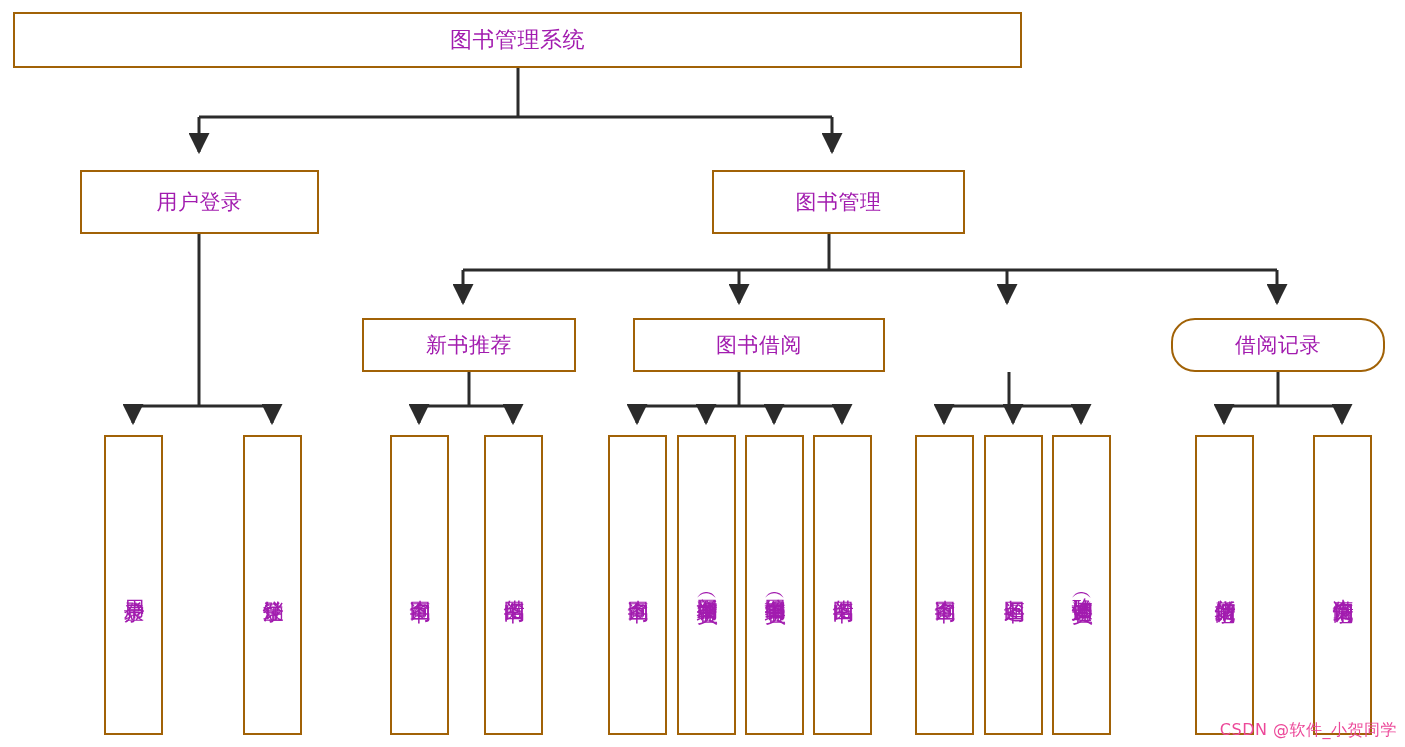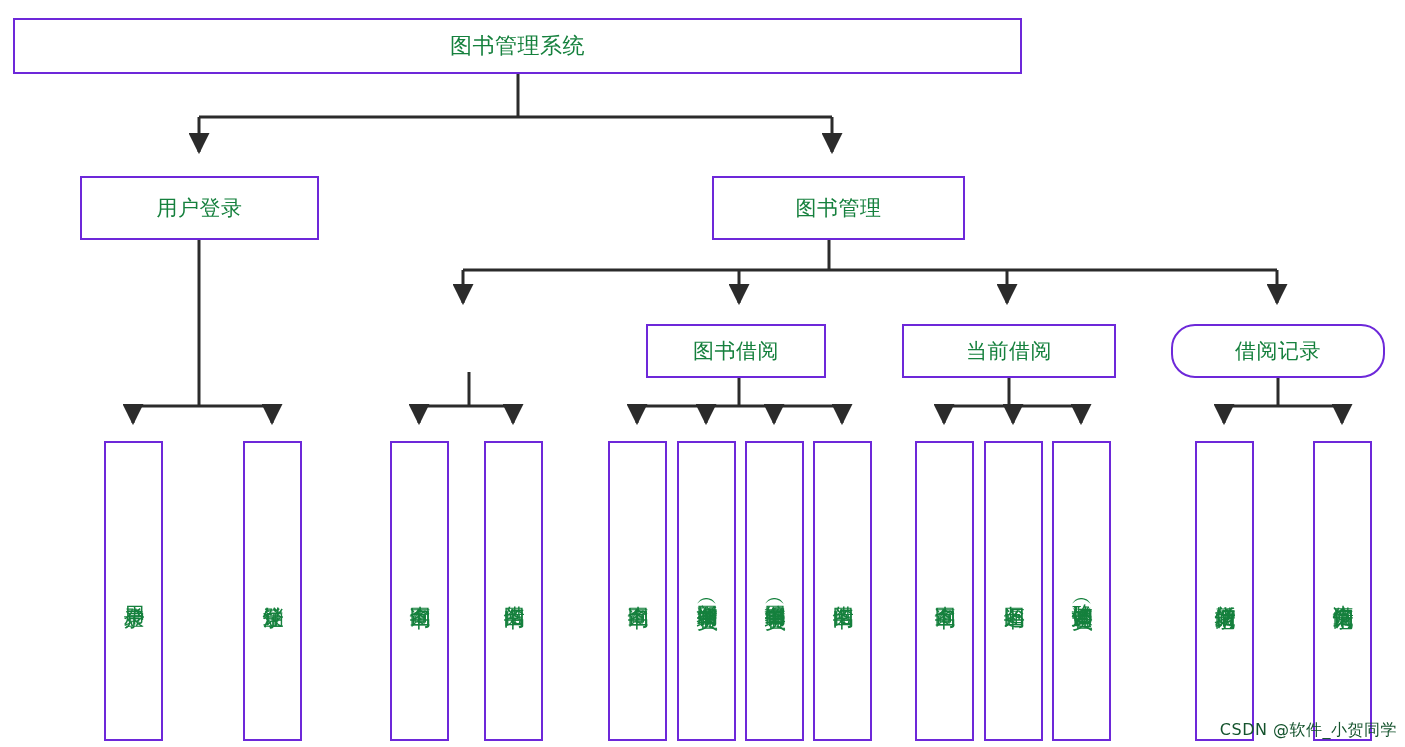--- a/index.html
+++ b/index.html
@@ -19,27 +19,26 @@
     position: absolute;
     left: 0;
     top: 0;
     width: 1405px;
     height: 747px;
     pointer-events: none;
   }
   .node {
     position: absolute;
     box-sizing: border-box;
-    border: 2px solid #6d28d9;
+    border: 2px solid #a16207;
     background: #ffffff;
     display: flex;
     align-items: center;
     justify-content: center;
-    color: #15803d;
-    margin-top: 6px;
+    color: #a21caf;
   }
   .node .label {
     display: block;
     text-align: center;
     line-height: 1.05;
   }
   .node.horizontal .label {
     font-size: 21px;
     letter-spacing: 0.5px;
     white-space: nowrap;
@@ -59,21 +58,21 @@
     line-height: 1.12;
     letter-spacing: 1px;
     white-space: nowrap;
     max-height: 100%;
   }
   #watermark {
     position: absolute;
     right: 8px;
     bottom: 6px;
     font-size: 16px;
-    color: #14532d;
+    color: #ec4899;
     letter-spacing: 0.5px;
     white-space: nowrap;
     font-family: "DejaVu Sans", "Liberation Sans", sans-serif;
   }
 </style>
 </head>
 <body>
 
 <div id="canvas">
 
@@ -132,28 +131,28 @@
   </div>
 
   <div class="node horizontal" style="left:80px; top:170px; width:239px; height:64px;">
     <span class="label">用户登录</span>
   </div>
 
   <div class="node horizontal" style="left:712px; top:170px; width:253px; height:64px;">
     <span class="label">图书管理</span>
   </div>
 
-
-  <div class="node horizontal" style="left:646px; top:318px; width:180px; height:54px;">
+  <div class="node horizontal" style="left:362px; top:318px; width:214px; height:54px;">
+    <span class="label">新书推荐</span>
+  </div>
+
+  <div class="node horizontal" style="left:633px; top:318px; width:252px; height:54px;">
     <span class="label">图书借阅</span>
   </div>
 
-  <div class="node horizontal" style="left:902px; top:318px; width:214px; height:54px;">
-    <span class="label">当前借阅</span>
-  </div>
 
   <div class="node horizontal" style="left:1171px; top:318px; width:214px; height:54px;border-radius:24px;">
     <span class="label">借阅记录</span>
   </div>
 
   <div class="node vertical" style="left:104px; top:435px; width:59px; height:300px;">
     <span class="label">用户登录</span>
   </div>
 
   <div class="node vertical" style="left:243px; top:435px; width:59px; height:300px;">

